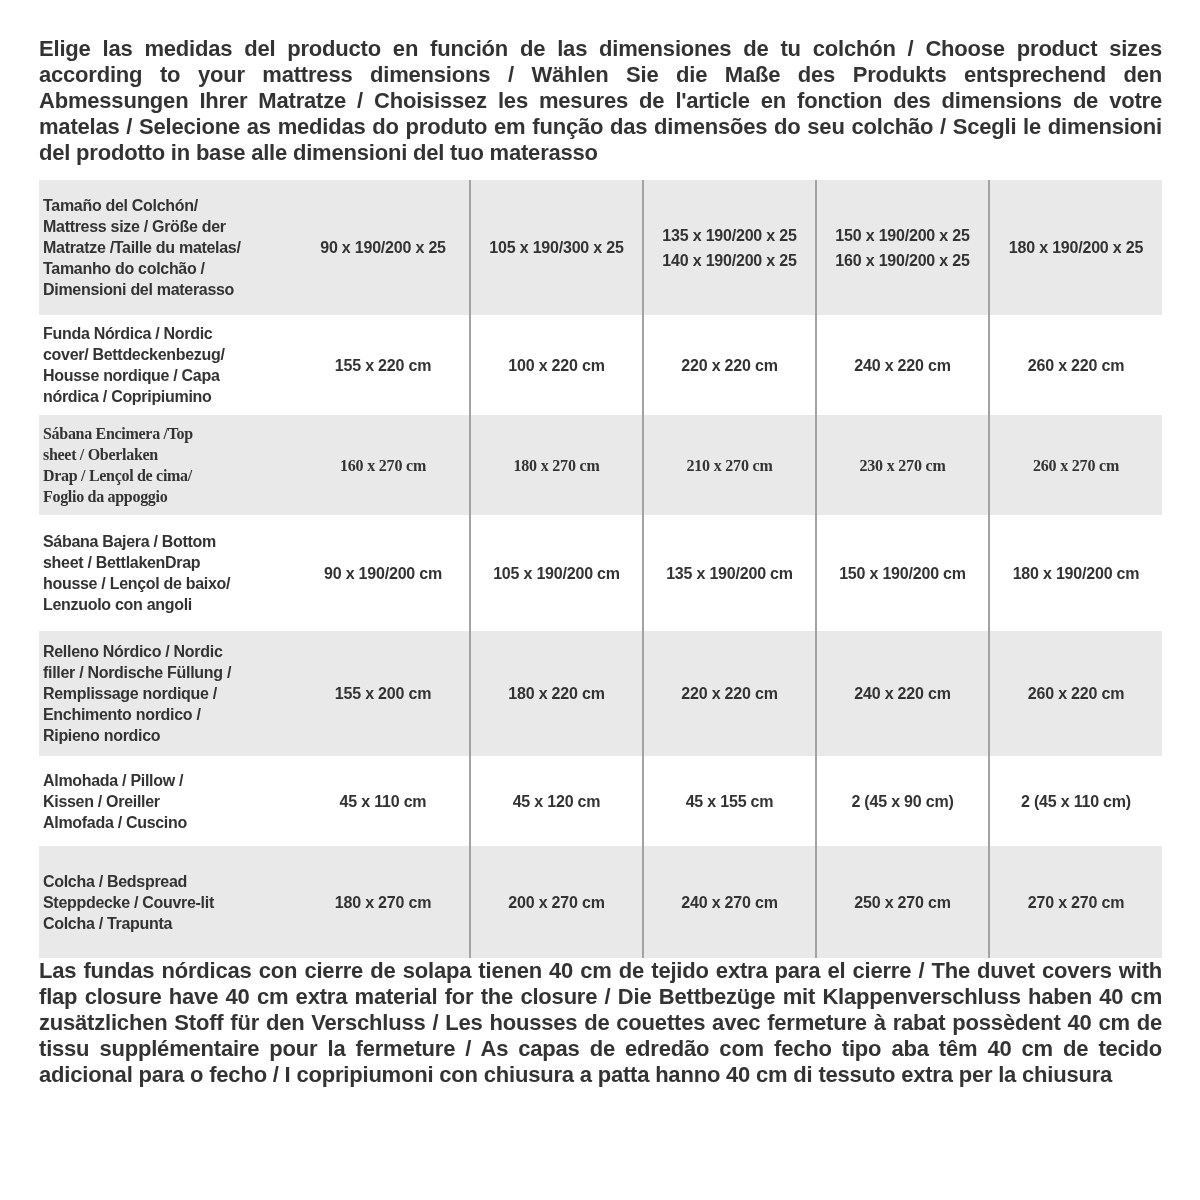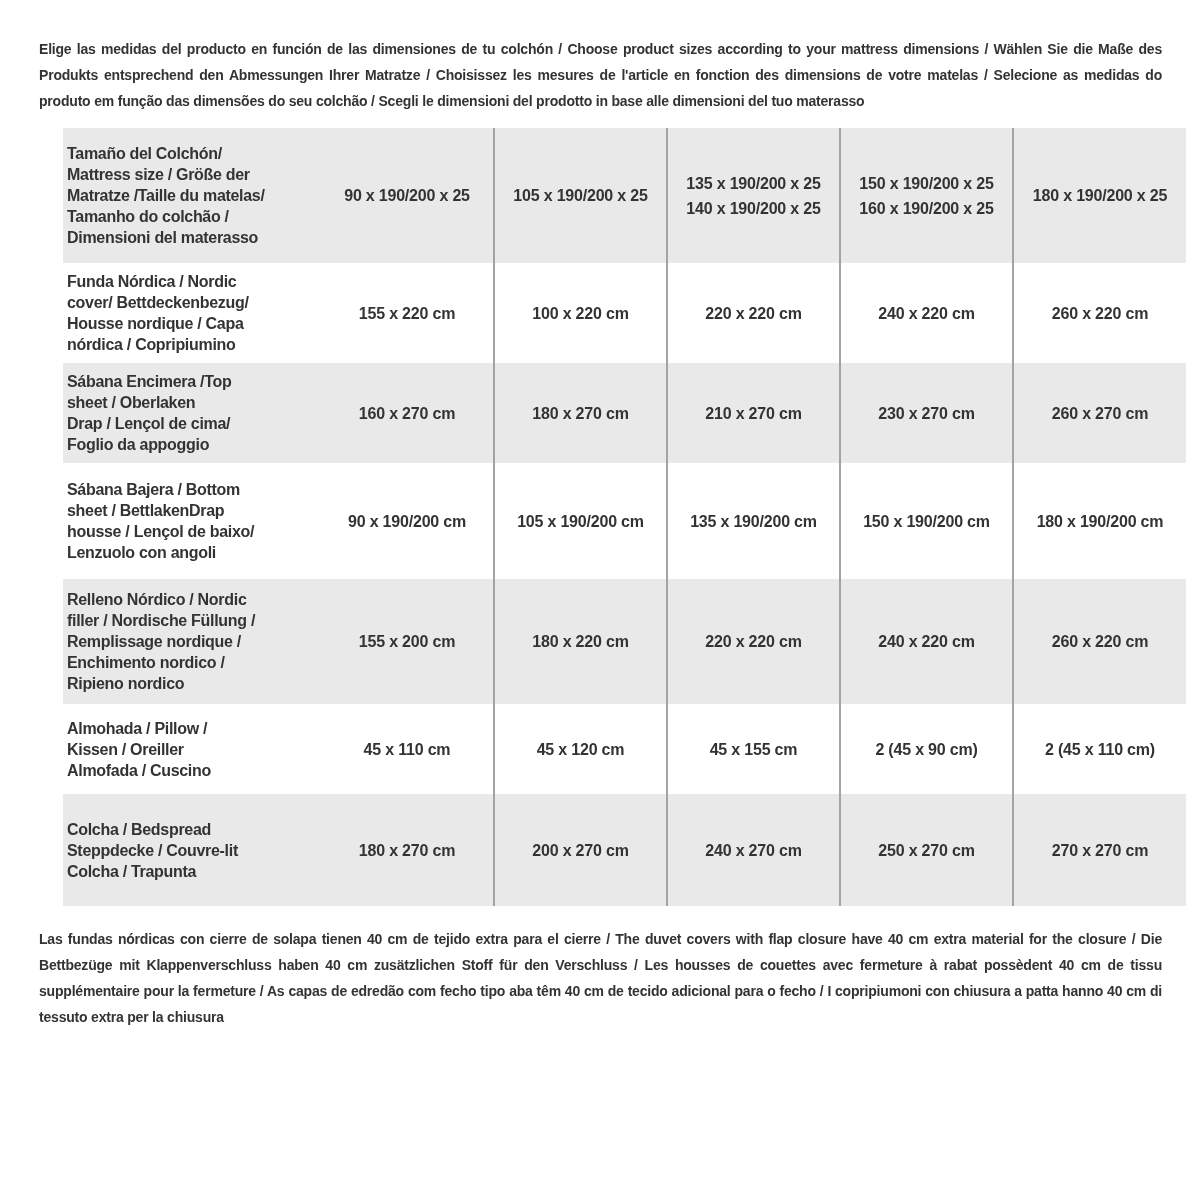--- a/index.html
+++ b/index.html
@@ -16,34 +16,33 @@
   }
   .page {
     box-sizing: border-box;
     width: 1200px;
     height: 1200px;
     padding: 36px 38px 0 39px;
   }
   .para {
     margin: 0;
     font-weight: bold;
-    font-size: 14px;
+    font-size: 22px;
     line-height: 26px;
     letter-spacing: -0.2px;
     text-align: justify;
     color: #333333;
   }
   .intro { margin-bottom: 14px; }
-  .footer-note { margin-top: 20px; }
+  .footer-note { }
 
   table.size-table {
     table-layout: fixed;
     border-collapse: collapse;
     width: 1123px;
-    margin-left: 24px;
   }
   col.c-label { width: 258px; }
   col.c-val { width: 173px; }
 
   table.size-table td {
     font-weight: bold;
     vertical-align: middle;
     white-space: pre-line;
   }
   td.label-cell {
@@ -60,21 +59,21 @@
     letter-spacing: -0.2px;
     padding: 4px 6px;
   }
   td.value-cell + td.value-cell {
     border-left: 2px solid #a3a3a3;
   }
   tr.t-row:nth-child(odd) { background: #e9e9e9; }
   tr.t-row:nth-child(even) { background: #ffffff; }
   tr.t-row:nth-child(1) { height: 135px; }
   tr.t-row:nth-child(2) { height: 97px; }
-  tr.t-row:nth-child(3) { height: 100px; }
+  tr.t-row:nth-child(3) { height: 100px; font-family: Liberation Serif, serif; }
   tr.t-row:nth-child(4) { height: 116px; }
   tr.t-row:nth-child(5) { height: 125px; }
   tr.t-row:nth-child(6) { height: 90px; }
   tr.t-row:nth-child(7) { height: 112px; padding-left: 28px; }
   tr.t-row:nth-child(8) { height: 108px; }
 </style>
 </head>
 <body>
 
 <div class="page">
@@ -91,21 +90,21 @@
         <col class="c-val">
     </colgroup>
     <tbody>
       <tr class="t-row">
         <td class="label-cell">Tamaño del Colchón/
 Mattress size / Größe der
 Matratze /Taille du matelas/
 Tamanho do colchão /
 Dimensioni del materasso</td>
         <td class="value-cell">90 x 190/200 x 25</td>
-        <td class="value-cell">105 x 190/200 x 25</td>
+        <td class="value-cell">105 x 190/300 x 25</td>
         <td class="value-cell">135 x 190/200 x 25
 140 x 190/200 x 25</td>
         <td class="value-cell">150 x 190/200 x 25
 160 x 190/200 x 25</td>
         <td class="value-cell">180 x 190/200 x 25</td>
       </tr>
       <tr class="t-row">
         <td class="label-cell">Funda Nórdica /  Nordic
 cover/ Bettdeckenbezug/
 Housse nordique  / Capa

